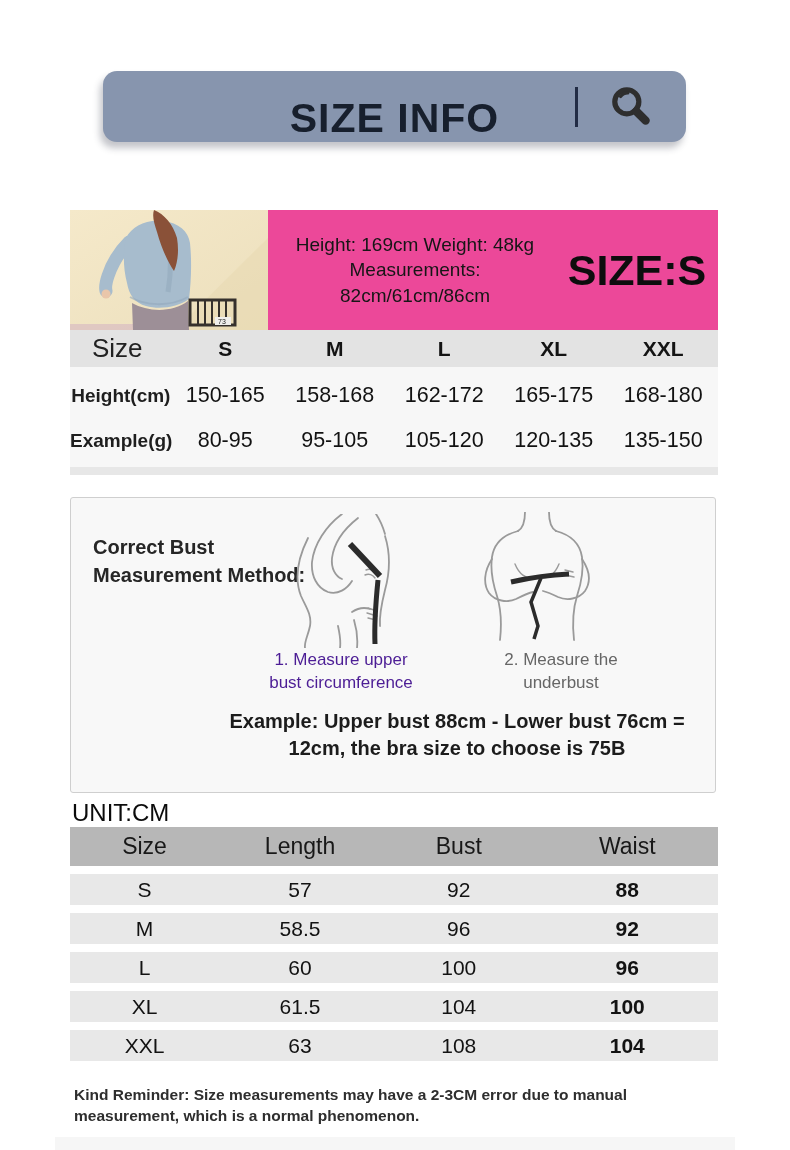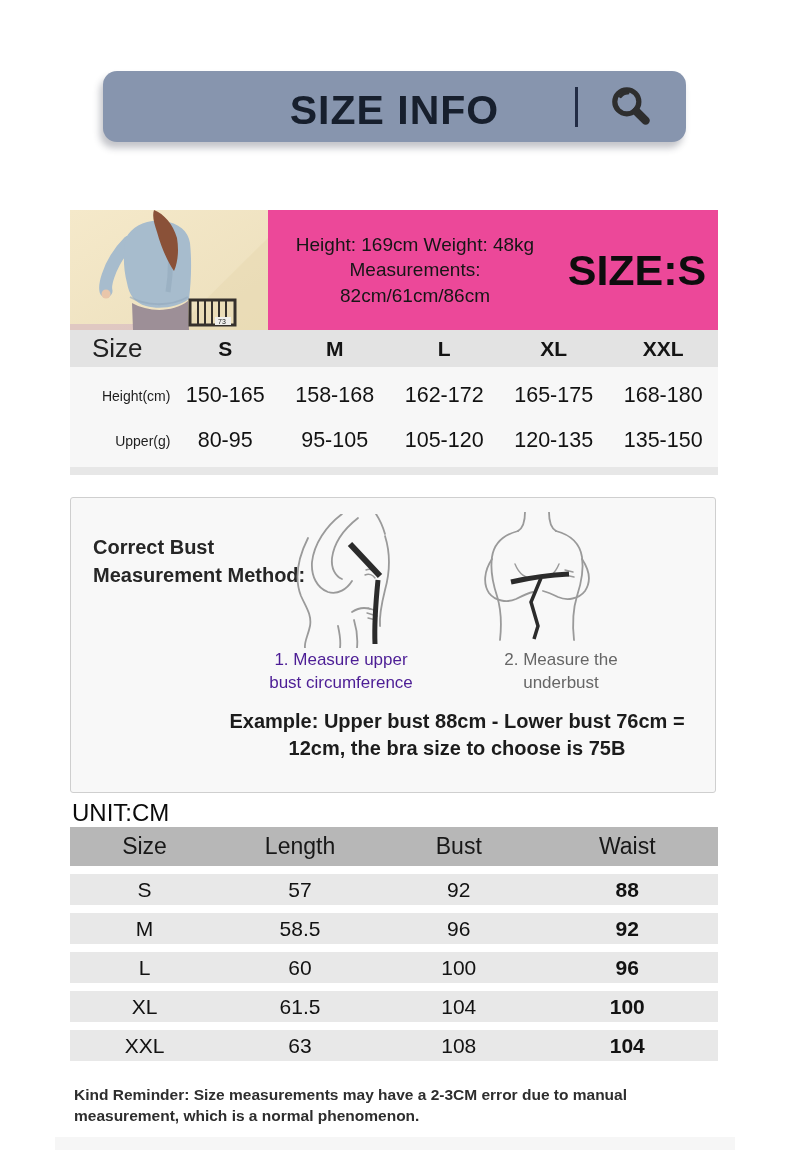--- a/index.html
+++ b/index.html
@@ -3,41 +3,41 @@
 <meta charset="utf-8">
 <style>
   html,body{margin:0;padding:0;background:#ffffff;}
   body{width:790px;height:1150px;position:relative;overflow:hidden;
        font-family:"Liberation Sans", sans-serif;color:#111;}
   .abs{position:absolute;}
 
   
   .banner{left:103px;top:71px;width:583px;height:71px;background:#8795ae;
           border-radius:14px;box-shadow:-3px 6px 7px rgba(40,44,60,.28);}
-  .banner-title{position:absolute;left:0;right:0;top:4px;height:78px;line-height:71px;
+  .banner-title{position:absolute;left:0;right:0;top:12px;height:78px;line-height:71px;
           text-align:center;font-size:41px;font-weight:600;color:#171f2d;letter-spacing:1px;}
   .banner-divider{position:absolute;left:472px;top:16px;width:3px;height:40px;background:#222c45;}
   .banner-mag{position:absolute;left:505px;top:13px;width:46px;height:46px;cursor:pointer;}
 
   
   .model{left:70px;top:210px;width:648px;height:120px;display:flex;}
   .model-photo{width:198px;height:120px;flex:none;}
   .model-panel{flex:1;background:#ec4899;display:flex;align-items:center;}
   .model-stats{width:282px;text-align:center;font-size:19px;line-height:25.5px;
                color:#161616;padding-left:6px;}
   .model-size{flex:1;text-align:center;font-size:43px;font-weight:600;color:#0d0d0d;}
 
   
   .rtable{left:70px;top:330px;width:648px;}
   .rhead{display:flex;align-items:center;height:37px;background:#e3e3e3;}
   .rhead .c0{width:15.5%;padding-left:22px;font-size:26px;font-weight:500;color:#222;box-sizing:border-box;}
   .rhead .c{width:16.9%;text-align:center;font-size:21px;font-weight:600;color:#141414;}
   .rbody{background:#f7f7f7;padding:6px 0 4px 0;}
   .rrow{display:flex;align-items:center;height:45px;}
-  .rrow .c0{width:15.5%;text-align:right;font-size:14px;font-weight:400;color:#1e1e1e;box-sizing:border-box;}
+  .rrow .c0{width:15.5%;text-align:right;font-size:19px;font-weight:700;color:#1e1e1e;box-sizing:border-box;}
   .rrow .c{width:16.9%;text-align:center;font-size:21.5px;color:#121212;}
   .rfoot{height:8px;background:#e7e7e7;}
 
   
   .bust{left:70px;top:497px;width:646px;height:296px;border:1.5px solid #cfcfcf;
         border-radius:3px;background:#f8f8f8;box-sizing:border-box;}
   .bust-title{position:absolute;left:22px;top:35px;font-size:20px;line-height:28px;
         font-weight:700;color:#262626;}
   .fig1{position:absolute;left:215px;top:16px;width:108px;height:134px;}
   .fig2{position:absolute;left:410px;top:14px;width:112px;height:136px;}
@@ -127,21 +127,21 @@
   <div class="rbody">
     <div class="rrow">
       <div class="c0">Height(cm)</div>
       <div class="c">150-165</div>
       <div class="c">158-168</div>
       <div class="c">162-172</div>
       <div class="c">165-175</div>
       <div class="c">168-180</div>
     </div>
     <div class="rrow">
-      <div class="c0">Upper(g)</div>
+      <div class="c0">Example(g)</div>
       <div class="c">80-95</div>
       <div class="c">95-105</div>
       <div class="c">105-120</div>
       <div class="c">120-135</div>
       <div class="c">135-150</div>
     </div>
   </div>
   <div class="rfoot"></div>
 </div>
 

